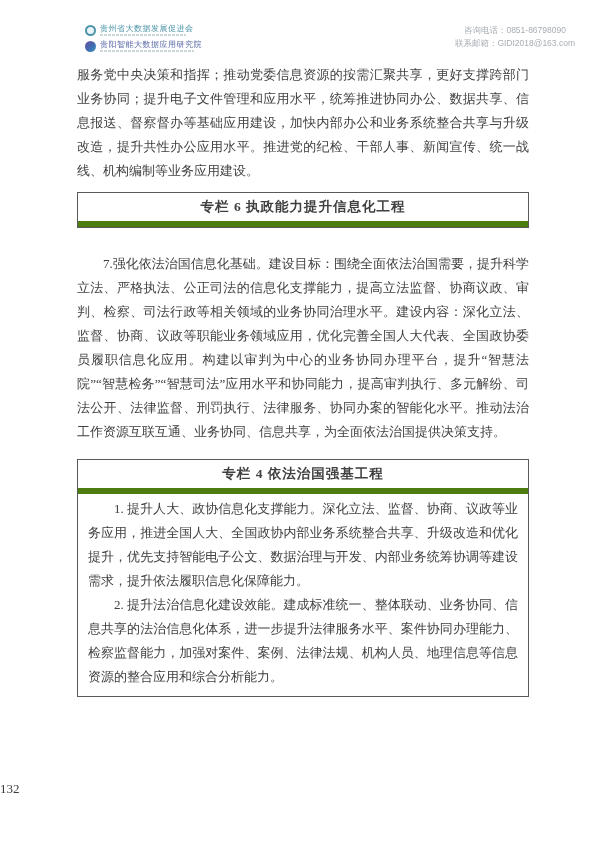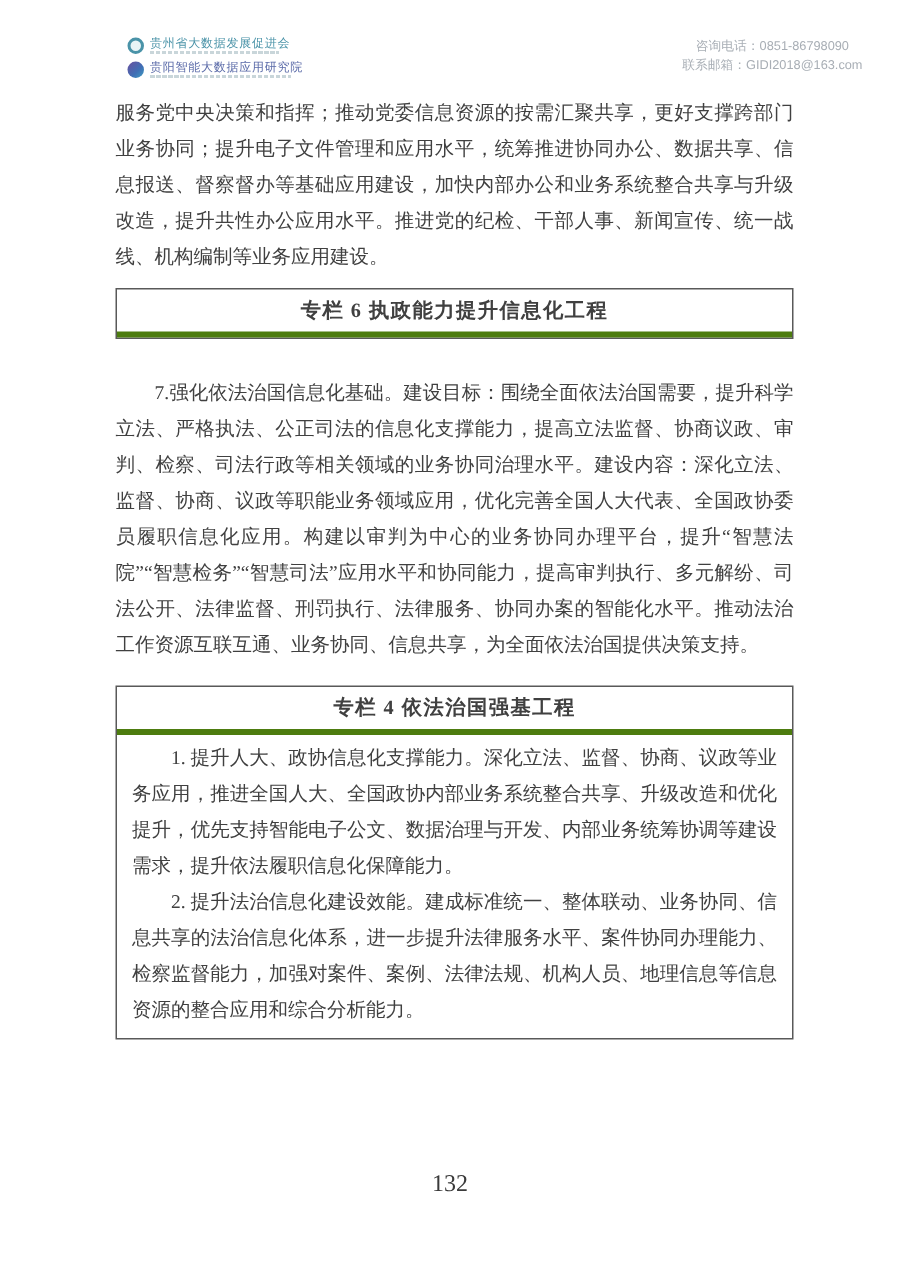--- a/index.html
+++ b/index.html
@@ -38,31 +38,31 @@
     text-align: justify;
   }
   .para { text-indent: 2em; }
   .para.no-indent { text-indent: 0; }
   .column-box {
     border: 1px solid #595959;
     margin: 9px 0 12px 0;
   }
   .box-title {
     text-align: center; font-weight: bold; font-size: 13.5px;
-    line-height: 28px; border-bottom: 4px solid #4d7c0f;
+    line-height: 28px; border-bottom: 6px solid #4d7c0f;
     letter-spacing: 1px;
   }
   .box-body { padding: 3px 10px 7px 10px; }
   .spacer-para2 { height: 12px; }
   .spacer-box7 { height: 6px; }
 
   
   .page-number {
     position: absolute; top: 781px; left: 0; width: 100%;
-    text-align: center; font-size: 16px; color: #3a3a3a;
+    text-align: left; font-size: 13px; color: #3a3a3a;
     font-family: "Liberation Serif", "DejaVu Serif", serif;
   }
 </style>
 </head>
 <body>
 
 <div class="page">
 
   <header class="page-header">
     <div class="logos">

